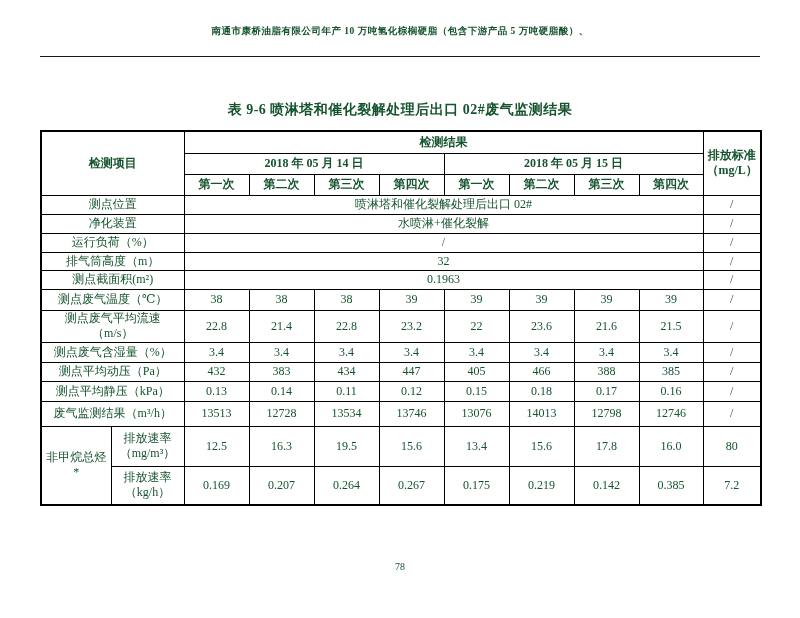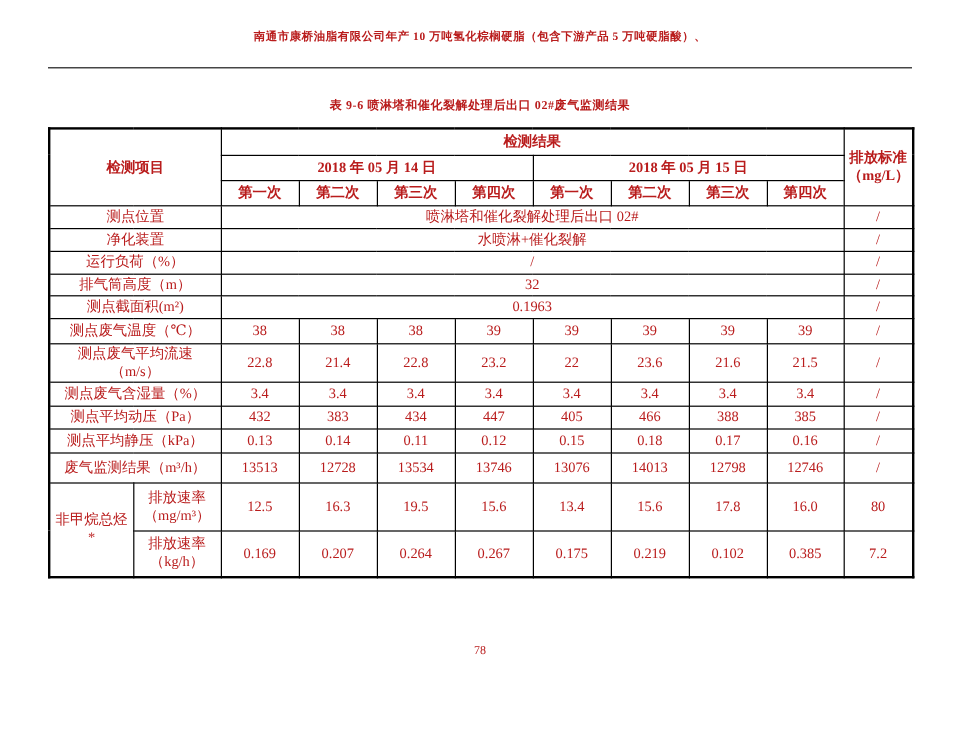--- a/index.html
+++ b/index.html
@@ -3,41 +3,41 @@
 <meta charset="utf-8">
 <style>
   html,body{margin:0;padding:0;background:#ffffff;}
   .page{
     position:relative;
     width:800px;height:618px;
     background:#ffffff;
     box-sizing:border-box;
     padding:10px 40px 0 40px;
     font-family:"Liberation Serif","DejaVu Serif",serif;
-    color:#b91c1c;
+    color:#14532d;
     overflow:hidden;
   }
   .doc-header{
     text-align:center;
     font-size:9.5px;
     font-weight:bold;
     line-height:14px;
     letter-spacing:0.5px;
     white-space:pre-line;
   }
   .header-rule{
     border:none;
     border-top:1.5px solid #1a1a1a;
     margin:4px 0 0 0;
   }
   .table-title{
     text-align:center;
-    font-size:10px;
+    font-size:14px;
     font-weight:bold;
-    margin-top:24px;
+    margin-top:44px;
     letter-spacing:0.5px;
   }
   table.monitor{
     border-collapse:collapse;
     table-layout:fixed;
     width:720px;
     margin-top:11px;
     border:2px solid #000;
   }
   table.monitor td{
@@ -221,21 +221,21 @@
         </tr>
         <tr style="height: 39px;">
           <td class="pre">排放速率
 （kg/h）</td>
           <td>0.169</td>
           <td>0.207</td>
           <td>0.264</td>
           <td>0.267</td>
           <td>0.175</td>
           <td>0.219</td>
-          <td>0.102</td>
+          <td>0.142</td>
           <td>0.385</td>
           <td>7.2</td>
         </tr>
       </tbody>
   </table>
 
   <div class="page-num">78</div>
 
 </div>
 

